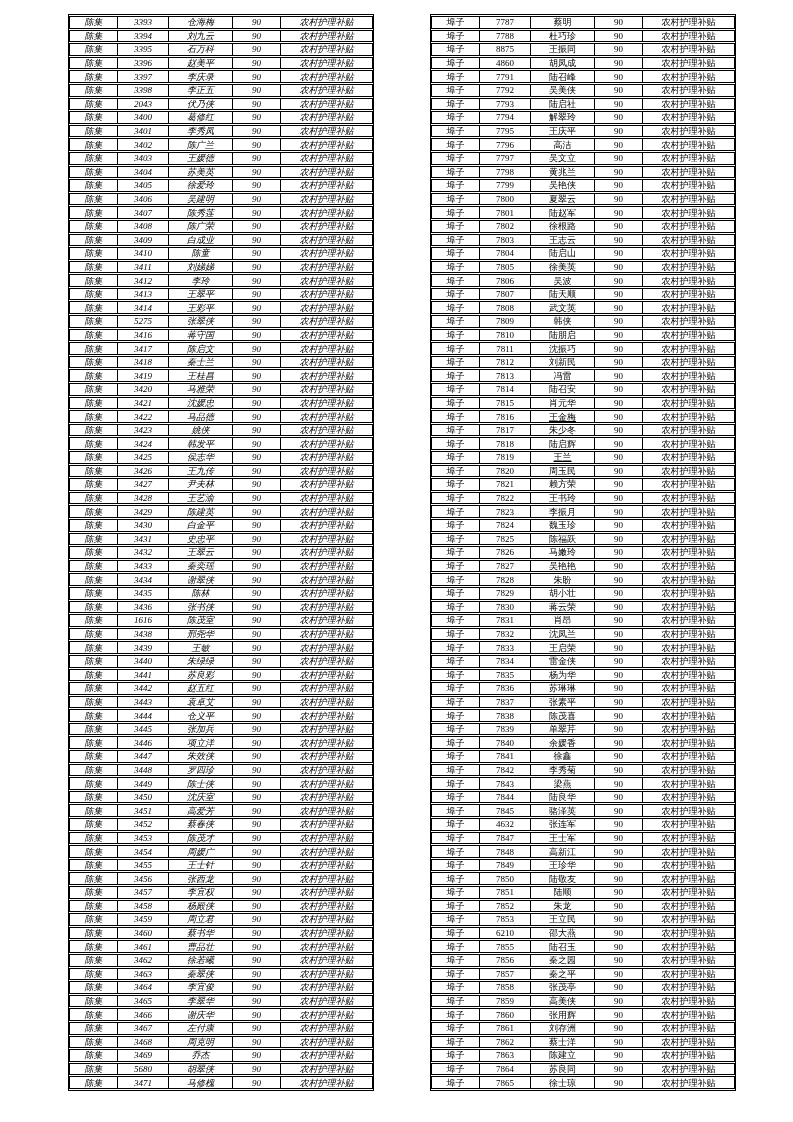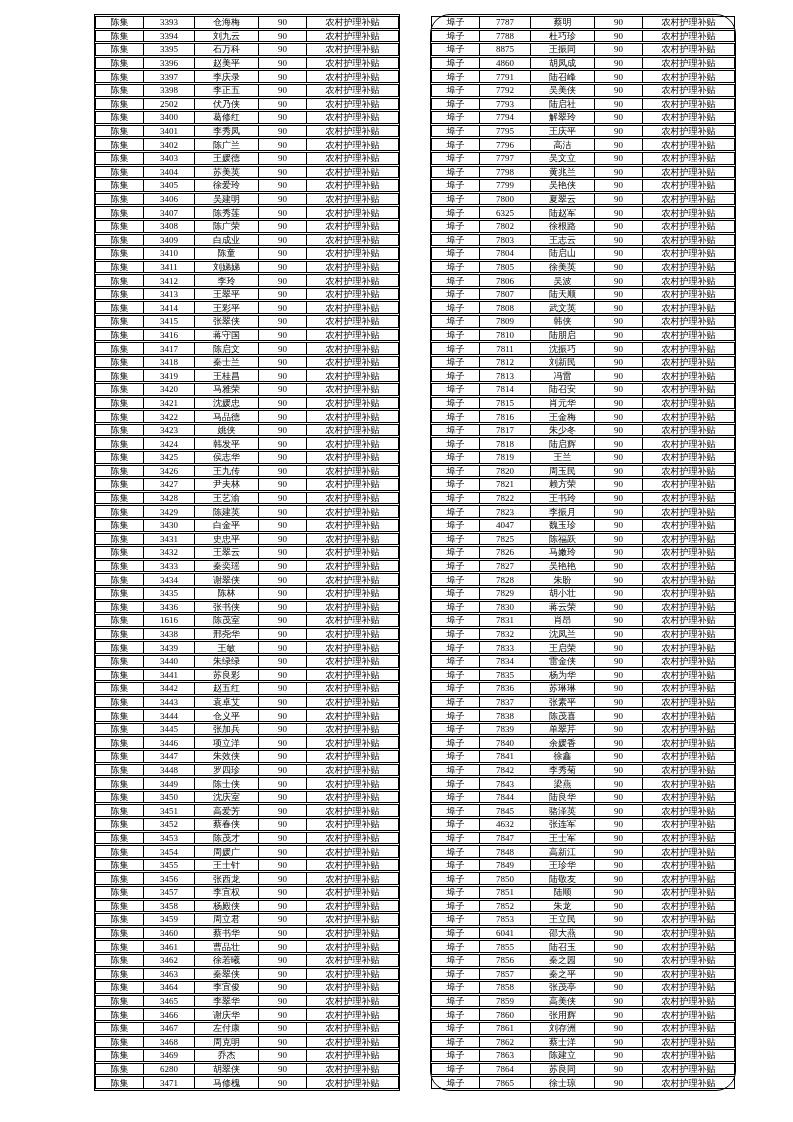--- a/index.html
+++ b/index.html
@@ -16,42 +16,42 @@
   }
   .roster-table {
     position: absolute;
     top: 14px;
     border-collapse: separate;
     border-spacing: 0 1px;
     border: 1px solid #000000;
     table-layout: fixed;
     width: 304px;
   }
-  .roster-table.left  { left: 94px; }
-  .roster-table.right { left: 430px; border-radius: 20px; }
+  .roster-table.left  { left: 68px; font-style: italic; }
+  .roster-table.right { left: 430px; }
   .roster-table td {
     border-top: 1px solid #000000;
     border-bottom: 1px solid #000000;
     border-right: 1px solid #000000;
     height: 10.6px;
     padding: 0;
     font-size: 9px;
     line-height: 10px;
     text-align: center;
     vertical-align: middle;
     white-space: nowrap;
     overflow: hidden;
   }
   .roster-table td:first-child { border-left: 1px solid #000000; }
   .roster-table col.c-town    { width: 49px; }
   .roster-table col.c-serial  { width: 51px; }
   .roster-table col.c-name    { width: 64px; }
   .roster-table col.c-amount  { width: 48px; }
   .roster-table col.c-subsidy { width: 92px; }
-  .roster-table td.u { }
+  .roster-table td.u { text-decoration: underline; }
 </style>
 </head>
 <body>
 
 <table class="roster-table left">
   <colgroup>
     <col class="c-town">
       <col class="c-serial">
       <col class="c-name">
       <col class="c-amount">
@@ -95,21 +95,21 @@
       </tr>
       <tr>
         <td>陈集</td>
         <td>3398</td>
         <td>李正五</td>
         <td>90</td>
         <td>农村护理补贴</td>
       </tr>
       <tr>
         <td>陈集</td>
-        <td>2502</td>
+        <td>2043</td>
         <td>伏乃侠</td>
         <td>90</td>
         <td>农村护理补贴</td>
       </tr>
       <tr>
         <td>陈集</td>
         <td>3400</td>
         <td>葛修红</td>
         <td>90</td>
         <td>农村护理补贴</td>
@@ -207,21 +207,21 @@
       </tr>
       <tr>
         <td>陈集</td>
         <td>3414</td>
         <td>王彩平</td>
         <td>90</td>
         <td>农村护理补贴</td>
       </tr>
       <tr>
         <td>陈集</td>
-        <td>3415</td>
+        <td>5275</td>
         <td>张翠侠</td>
         <td>90</td>
         <td>农村护理补贴</td>
       </tr>
       <tr>
         <td>陈集</td>
         <td>3416</td>
         <td>蒋守国</td>
         <td>90</td>
         <td>农村护理补贴</td>
@@ -592,21 +592,21 @@
       </tr>
       <tr>
         <td>陈集</td>
         <td>3469</td>
         <td>乔杰</td>
         <td>90</td>
         <td>农村护理补贴</td>
       </tr>
       <tr>
         <td>陈集</td>
-        <td>6280</td>
+        <td>5680</td>
         <td>胡翠侠</td>
         <td>90</td>
         <td>农村护理补贴</td>
       </tr>
       <tr>
         <td>陈集</td>
         <td>3471</td>
         <td>马修槐</td>
         <td>90</td>
         <td>农村护理补贴</td>
@@ -716,21 +716,21 @@
       </tr>
       <tr>
         <td>埠子</td>
         <td>7800</td>
         <td>夏翠云</td>
         <td>90</td>
         <td>农村护理补贴</td>
       </tr>
       <tr>
         <td>埠子</td>
-        <td>6325</td>
+        <td>7801</td>
         <td>陆赵军</td>
         <td>90</td>
         <td>农村护理补贴</td>
       </tr>
       <tr>
         <td>埠子</td>
         <td>7802</td>
         <td>徐根路</td>
         <td>90</td>
         <td>农村护理补贴</td>
@@ -877,21 +877,21 @@
       </tr>
       <tr>
         <td>埠子</td>
         <td>7823</td>
         <td>李振月</td>
         <td>90</td>
         <td>农村护理补贴</td>
       </tr>
       <tr>
         <td>埠子</td>
-        <td>4047</td>
+        <td>7824</td>
         <td>魏玉珍</td>
         <td>90</td>
         <td>农村护理补贴</td>
       </tr>
       <tr>
         <td>埠子</td>
         <td>7825</td>
         <td>陈福跃</td>
         <td>90</td>
         <td>农村护理补贴</td>
@@ -1087,21 +1087,21 @@
       </tr>
       <tr>
         <td>埠子</td>
         <td>7853</td>
         <td>王立民</td>
         <td>90</td>
         <td>农村护理补贴</td>
       </tr>
       <tr>
         <td>埠子</td>
-        <td>6041</td>
+        <td>6210</td>
         <td>邵大燕</td>
         <td>90</td>
         <td>农村护理补贴</td>
       </tr>
       <tr>
         <td>埠子</td>
         <td>7855</td>
         <td>陆召玉</td>
         <td>90</td>
         <td>农村护理补贴</td>

